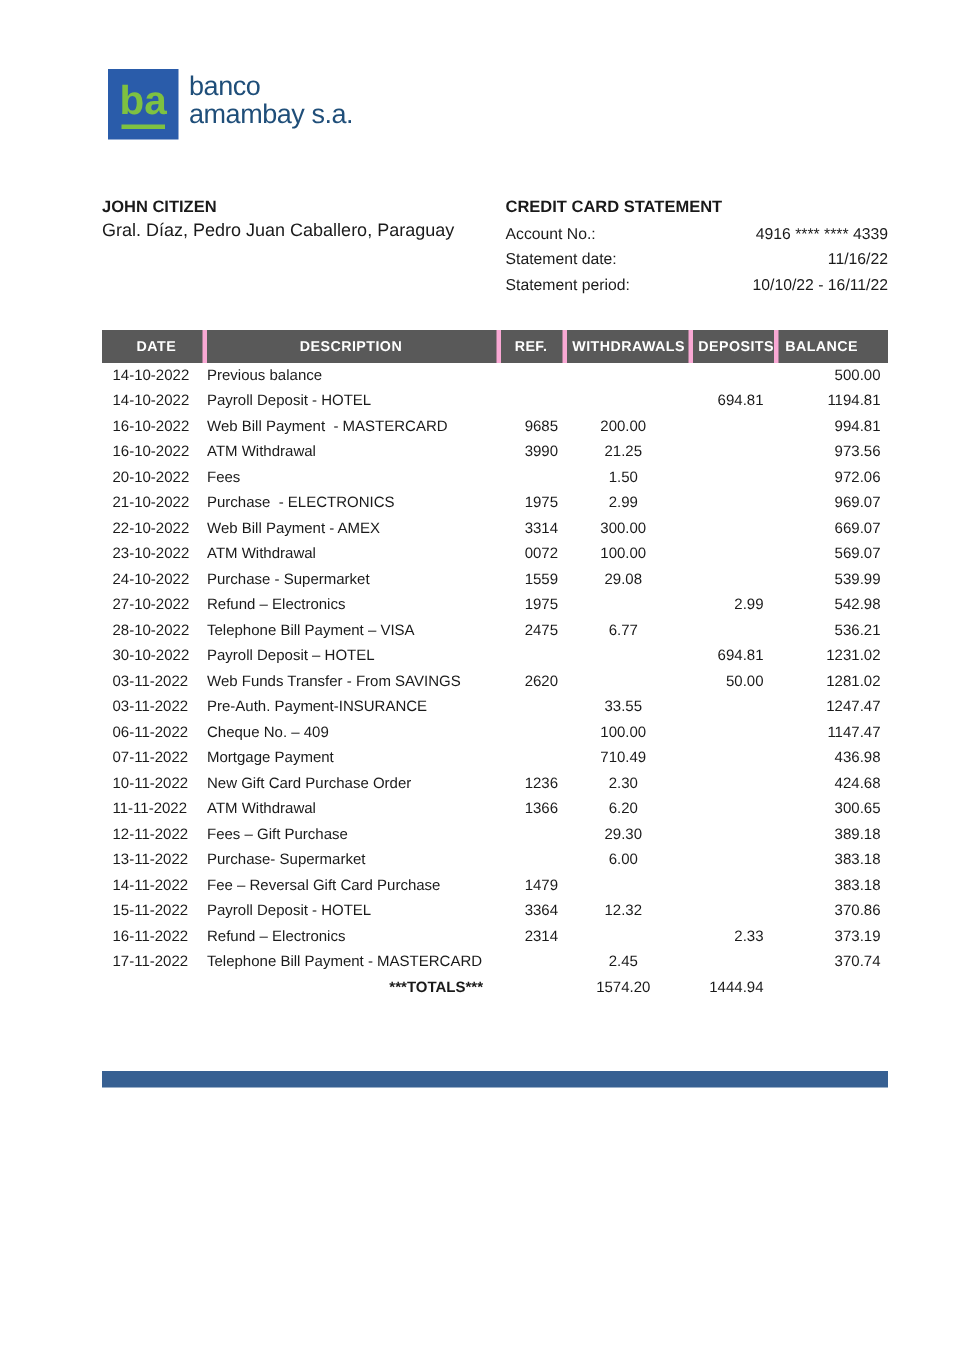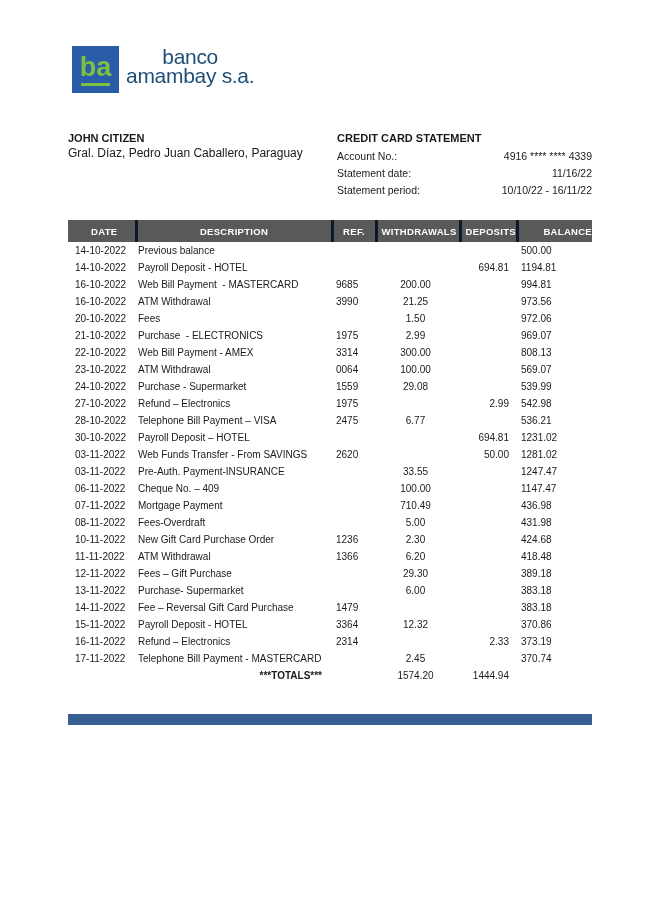--- a/index.html
+++ b/index.html
@@ -25,21 +25,21 @@
     font-size: 27px; font-weight: bold; line-height: 1;
     margin-top: -4px;
   }
   .logo-underline {
     position: absolute; left: 9px; bottom: 7px;
     width: 29px; height: 3px; background: var(--logo_green);
   }
   .logo-name {
     margin-left: 7px; margin-top: 2px;
     color: var(--name_blue);
-    font-size: 21px; line-height: 18.5px; letter-spacing: -0.3px; text-align: center;
+    font-size: 18px; line-height: 18.5px; letter-spacing: -0.3px;
   }
 
   
   .customer { position: absolute; left: 68px; top: 132px; }
   .customer-name { font-size: 11px; font-weight: bold; }
   .customer-address { font-size: 12px; margin-top: 2px; }
 
   .stmt { position: absolute; left: 337px; top: 132px; width: 255px; }
   .stmt-title { font-size: 11px; font-weight: bold; margin-bottom: 4px; }
   .stmt-row { display: flex; justify-content: space-between; font-size: 10.5px; line-height: 17px; }
@@ -51,30 +51,30 @@
   col.w-description { width: 196px; }
   col.w-ref { width: 44px; }
   col.w-withdrawals { width: 84px; }
   col.w-deposits { width: 57px; }
   col.w-balance { width: 75px; }
   th {
     background: var(--header_gray); color: #ffffff;
     font-size: 9.5px; font-weight: bold; letter-spacing: 0.3px;
     height: 22px; padding: 0 4px; text-align: center;
   }
-  th:not(:first-child) { border-left: 3px solid #0f172a; }
+  th:not(:first-child) { border-left: 3px solid #f9a8d4; }
   th.c-date { text-align: center; padding-left: 10px; }
-  th.c-balance { text-align: right; padding-right: 0; }
+  th.c-balance { text-align: right; padding-right: 20px; }
   td { font-size: 10px; height: 17px; padding: 0 4px; overflow: hidden; }
   td.c-date { text-align: left; padding-left: 7px; }
   td.c-description { text-align: left; padding-left: 2px; white-space: pre; }
-  td.c-ref { text-align: left; }
+  td.c-ref { text-align: right; }
   td.c-withdrawals { text-align: center; padding-right: 9px; }
   td.c-deposits { text-align: right; padding-right: 8px; }
-  td.c-balance { text-align: left; padding-right: 5px; }
+  td.c-balance { text-align: right; padding-right: 5px; }
   tr.totals-row td { height: 20px; vertical-align: top; padding-top: 3px; }
   tr.totals-row td.c-description { font-weight: bold; text-align: right; padding-right: 10px; }
 
   
   .bottom-bar { position: absolute; left: 68px; top: 714px; width: 524px; height: 11px; background: var(--bar_blue); }
   .footer-line { position: absolute; left: 68px; top: 845px; width: 524px; height: 3px; background: var(--bar_blue); z-index: 1; }
   .footer-address { position: absolute; left: 68px; top: 850px; width: 524px; text-align: center; font-size: 9.5px; color: #333; z-index: 2; }
   .footer-phone   { position: absolute; left: 68px; top: 866px; width: 524px; text-align: center; font-size: 9.5px; color: #333; z-index: 2; }
 
   
@@ -194,26 +194,26 @@
             <td class="c-withdrawals">2.99</td>
             <td class="c-deposits"></td>
             <td class="c-balance">969.07</td>
           </tr>
           <tr>
             <td class="c-date">22-10-2022</td>
             <td class="c-description">Web Bill Payment - AMEX</td>
             <td class="c-ref">3314</td>
             <td class="c-withdrawals">300.00</td>
             <td class="c-deposits"></td>
-            <td class="c-balance">808.13</td>
+            <td class="c-balance">669.07</td>
           </tr>
           <tr>
             <td class="c-date">23-10-2022</td>
             <td class="c-description">ATM Withdrawal</td>
-            <td class="c-ref">0064</td>
+            <td class="c-ref">0072</td>
             <td class="c-withdrawals">100.00</td>
             <td class="c-deposits"></td>
             <td class="c-balance">569.07</td>
           </tr>
           <tr>
             <td class="c-date">24-10-2022</td>
             <td class="c-description">Purchase - Supermarket</td>
             <td class="c-ref">1559</td>
             <td class="c-withdrawals">29.08</td>
             <td class="c-deposits"></td>
@@ -269,42 +269,34 @@
           </tr>
           <tr>
             <td class="c-date">07-11-2022</td>
             <td class="c-description">Mortgage Payment</td>
             <td class="c-ref"></td>
             <td class="c-withdrawals">710.49</td>
             <td class="c-deposits"></td>
             <td class="c-balance">436.98</td>
           </tr>
           <tr>
-            <td class="c-date">08-11-2022</td>
-            <td class="c-description">Fees-Overdraft</td>
-            <td class="c-ref"></td>
-            <td class="c-withdrawals">5.00</td>
-            <td class="c-deposits"></td>
-            <td class="c-balance">431.98</td>
-          </tr>
-          <tr>
             <td class="c-date">10-11-2022</td>
             <td class="c-description">New Gift Card Purchase Order</td>
             <td class="c-ref">1236</td>
             <td class="c-withdrawals">2.30</td>
             <td class="c-deposits"></td>
             <td class="c-balance">424.68</td>
           </tr>
           <tr>
             <td class="c-date">11-11-2022</td>
             <td class="c-description">ATM Withdrawal</td>
             <td class="c-ref">1366</td>
             <td class="c-withdrawals">6.20</td>
             <td class="c-deposits"></td>
-            <td class="c-balance">418.48</td>
+            <td class="c-balance">300.65</td>
           </tr>
           <tr>
             <td class="c-date">12-11-2022</td>
             <td class="c-description">Fees – Gift Purchase</td>
             <td class="c-ref"></td>
             <td class="c-withdrawals">29.30</td>
             <td class="c-deposits"></td>
             <td class="c-balance">389.18</td>
           </tr>
           <tr>

